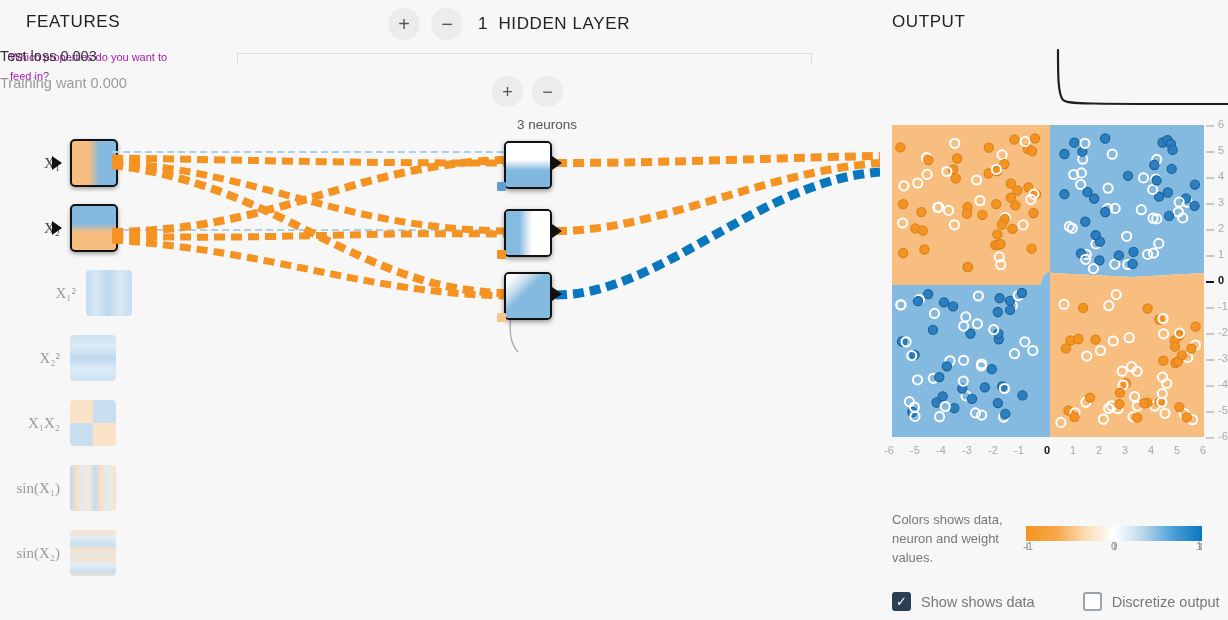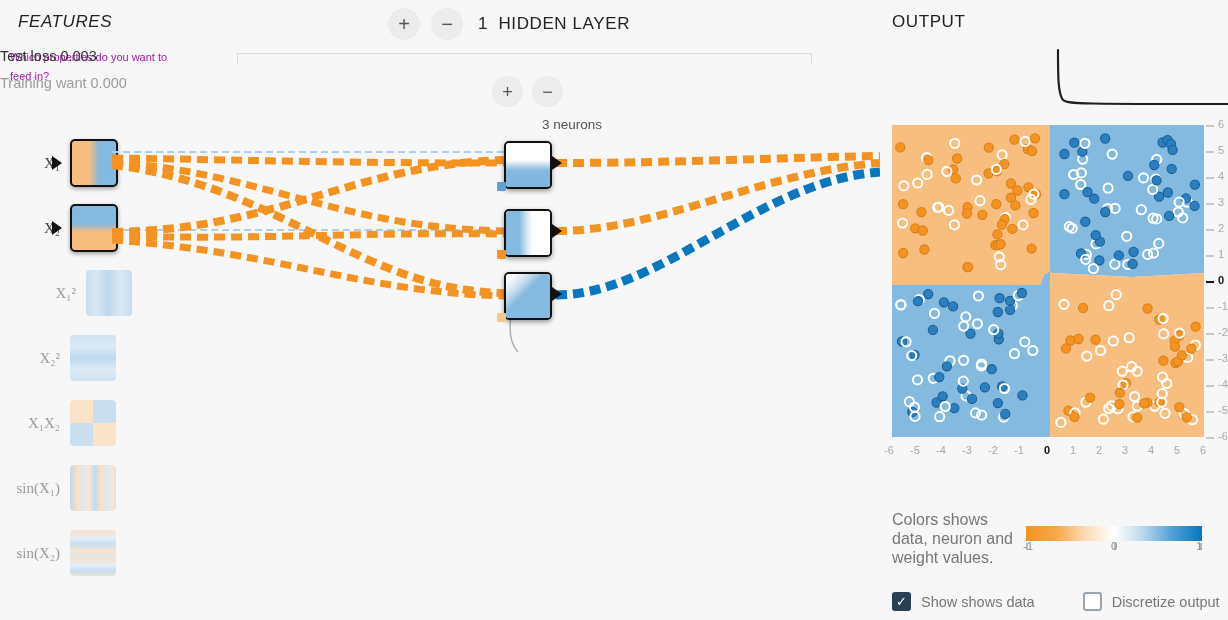--- a/index.html
+++ b/index.html
@@ -13,21 +13,21 @@
   }
   .root{position:absolute;inset:0;}
 
   
   .section-title{
     font-size:17px; letter-spacing:.6px; color:#222; font-weight:400;
   }
 
   
   #features-col{position:absolute;left:10px;top:12px;width:210px;}
-  #features-title{position:absolute;left:8px;top:0;font-style:italic;}
+  #features-title{position:absolute;left:16px;top:0;}
   #features-sub{
     position:absolute;left:0;top:36px;width:180px;
     font-size:11px;line-height:19px;color:#a21caf;
   }
   .feature-row{
     position:absolute;left:0;width:210px;height:46px;
     display:flex;align-items:center;justify-content:flex-start;
   }
   .feature-label{
     width:60px;text-align:right;padding-right:10px;
@@ -59,21 +59,21 @@
     font-family:"Liberation Sans",sans-serif;
   }
   #layer-count{font-size:17px;color:#222;margin-left:4px;}
   #layer-word{font-size:17px;letter-spacing:.6px;color:#222;}
   #layer-rule{
     position:absolute;left:237px;top:53px;width:573px;height:10px;
     border-top:1px solid #dcdcdc;border-left:1px solid #dcdcdc;border-right:1px solid #dcdcdc;
   }
   #neuron-ctl{position:absolute;left:492px;top:76px;display:flex;gap:9px;}
   #neuron-ctl .circle-btn{width:31px;height:31px;font-size:18px;}
-  #neuron-count{position:absolute;left:492px;top:117px;width:110px;text-align:right;
+  #neuron-count{position:absolute;left:492px;top:117px;width:110px;text-align:center;
     font-size:13.5px;color:#555;}
 
   
   #net-svg{position:absolute;left:0;top:0;width:880px;height:620px;}
 
   
   .hnode{
     position:absolute;width:44px;height:44px;border-radius:5px;
     border:2.5px solid #111;box-shadow:0 2px 5px rgba(0,0,0,.4);
     overflow:hidden;background:#fff;
@@ -102,21 +102,21 @@
   #loss-chart{position:absolute;left:1052px;top:42px;width:176px;height:70px;}
 
   
   #heat-wrap{position:absolute;left:892px;top:125px;width:312px;height:312px;}
   #heat{position:absolute;inset:0;}
   .ax-lab{position:absolute;font-size:11px;color:#a8a8a8;font-family:"Liberation Sans",sans-serif;}
   .ax-lab.zero{color:#111;font-weight:700;}
   .tick{position:absolute;background:#c8c8c8;}
 
   
-  #cs-text{position:absolute;left:892px;top:510px;width:125px;font-size:16px;line-height:19px;color:#777;}
+  #cs-text{position:absolute;left:892px;top:510px;width:125px;font-size:13px;line-height:19px;color:#777;}
   #cs-bar{position:absolute;left:1026px;top:526px;width:176px;height:15px;
     background:linear-gradient(to right,#f59322 0%,#f7a94e 18%,#faddb6 34%,#ffffff 50%,#bcd9ec 66%,#4a9ed6 84%,#0877bd 100%);}
   .cs-tick{position:absolute;width:1.5px;height:7px;background:#b5b5b5;top:543px;}
   .cs-lab{position:absolute;top:540px;font-size:11.5px;color:#8d8d8d;}
 
   
   #checks{position:absolute;left:892px;top:592px;display:flex;align-items:center;}
   .cbox{
     width:19px;height:19px;border-radius:3px;display:inline-flex;
     align-items:center;justify-content:center;cursor:pointer;flex:none;

